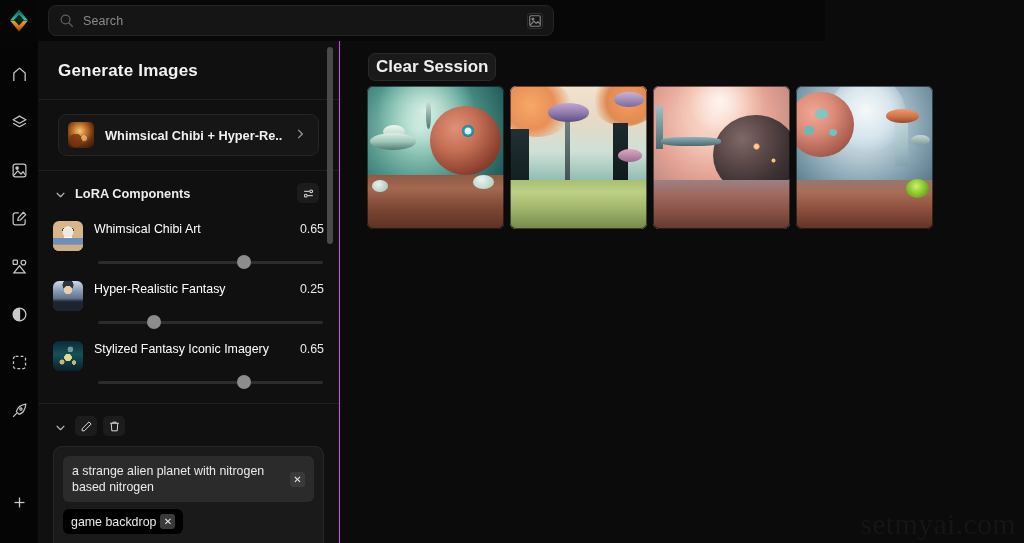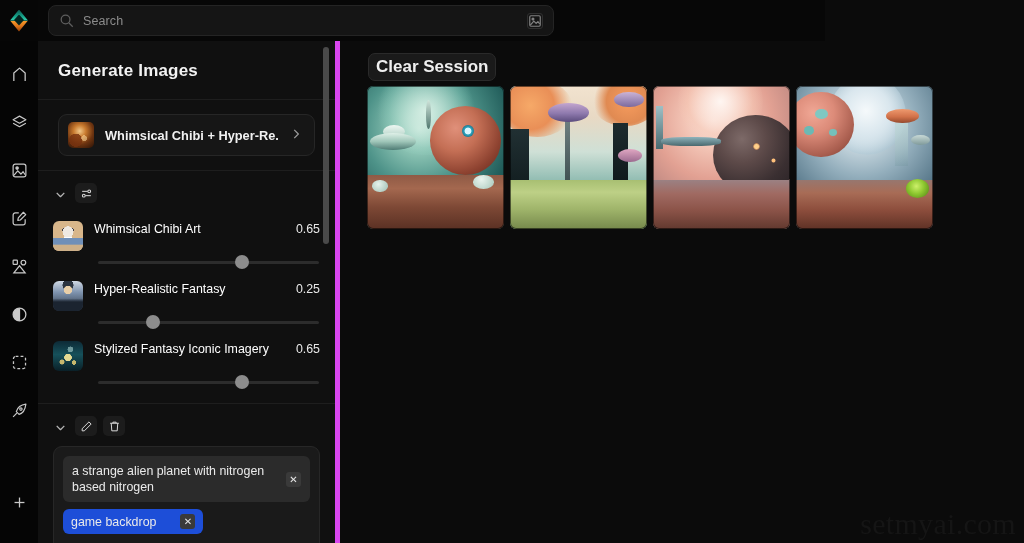--- a/index.html
+++ b/index.html
@@ -64,21 +64,21 @@
     width: 26px; height: 26px; display: flex; align-items: center; justify-content: center;
     border-radius: 6px;
   }
   .rail-item svg { width: 17px; height: 17px; }
   .rail-sep { flex: 0 0 auto; height: 14px; }
   .rail-add { margin-top: 8px; }
 
   
   .sidebar {
     position: absolute; left: 38px; top: 41px; width: 302px; height: 502px;
-    background: #101010; border-right: 5px solid #d946ef;
+    background: #101010; border-right: 1px solid #d946ef;
     overflow: hidden;
   }
   .panel-title {
     padding: 20px 20px 18px 20px; color: #f2f2f2;
     font-size: 17px; font-weight: bold; letter-spacing: .2px;
   }
   .divider { height: 1px; background: #1e1e1e; }
 
   .model-card-wrap { padding: 14px 20px 14px 20px; }
   .model-card {
@@ -168,22 +168,22 @@
     background: #2b2b2b; border-radius: 6px; padding: 7px 9px;
     display: flex; align-items: center; gap: 8px; margin-bottom: 7px;
   }
   .chip-big .txt { color: #eaeaea; font-size: 12.4px; line-height: 16px; flex: 1 1 auto; }
   .chip-x {
     width: 15px; height: 15px; border-radius: 3px; background: #3a3a3a;
     color: #e6e6e6; font-size: 10px; display: flex; align-items: center; justify-content: center;
     flex: 0 0 auto;
   }
   .chip-sm {
-    display: inline-flex; align-items: center; gap: 24px;
-    background: #1d4ed8; border-radius: 6px; padding: 5px 8px;
+    display: inline-flex; align-items: center; gap: 4px;
+    background: #000000; border-radius: 6px; padding: 5px 8px;
   }
   .chip-sm .txt { color: #eaeaea; font-size: 12.4px; }
   .prompt-hint { color: #6e6e6e; font-size: 12.4px; line-height: 17px; padding: 9px 2px 0 2px; }
 
   
   .sb-track {
     position: absolute; right: 3px; top: 0; width: 6px; height: 502px; background: transparent;
   }
   .sb-thumb {
     position: absolute; right: 3px; top: 6px; width: 6px; height: 197px;
@@ -422,20 +422,21 @@
       </div>
     </div>
     <div class="divider"></div>
 
     <div class="sect-head">
       <span class="chev-down">
         <svg viewBox="0 0 24 24" fill="none" stroke="#b6b6b6" stroke-width="2.4" stroke-linejoin="round">
           <path d="M5 9l7 7 7-7"></path>
         </svg>
       </span>
+      <span class="sect-label">LoRA Components</span>
       <span class="icon-btn">
         <svg viewBox="0 0 24 24" fill="none" stroke="#dcdcdc" stroke-width="1.9">
           <line x1="4" y1="8" x2="14" y2="8"></line>
             <circle cx="17" cy="8" r="2.6"></circle>
           <line x1="10" y1="16" x2="20" y2="16"></line>
             <circle cx="7" cy="16" r="2.6"></circle>
         </svg>
       </span>
     </div>
 

